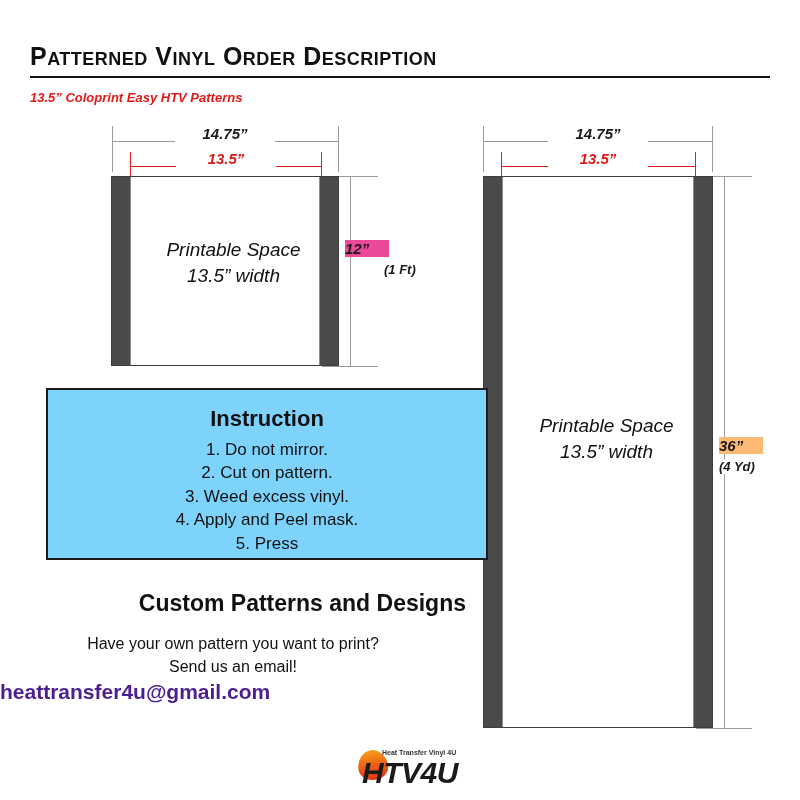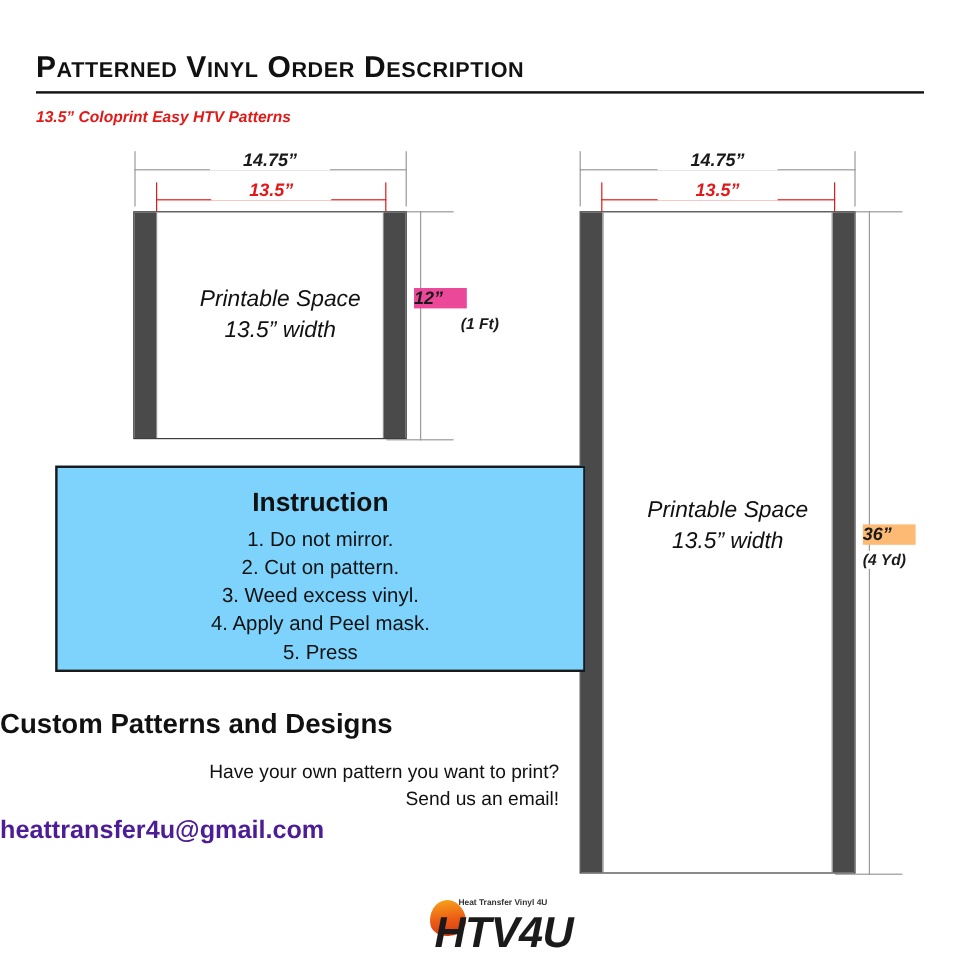--- a/index.html
+++ b/index.html
@@ -123,30 +123,30 @@
     font-size: 17px;
     line-height: 1.38;
     color: #111111;
   }
 
   
   .custom-heading {
     position: absolute;
     left: 0; top: 590px;
     width: 466px;
-    text-align: left;
+    text-align: right;
     font-size: 23px;
     font-weight: bold;
     color: #111111;
   }
   .custom-sub {
     position: absolute;
     left: 0; top: 632px;
     width: 466px;
-    text-align: right;
+    text-align: center;
     font-size: 16px;
     line-height: 1.45;
     color: #111111;
   }
   .email {
     position: absolute;
     left: 0; top: 680px;
     width: 466px;
     font-size: 21px;
     font-weight: bold;
@@ -173,21 +173,21 @@
     position: absolute;
     left: 42px; top: 1px;
     font-size: 7px;
     font-weight: bold;
     color: #333333;
     white-space: nowrap;
   }
   .logo-text {
     position: absolute;
     left: 22px; top: 8px;
-    font-size: 36px;
+    font-size: 30px;
     font-weight: bold;
     font-style: italic;
     color: #1a1a1a;
     letter-spacing: -0.5px;
     white-space: nowrap;
   }
 </style>
 </head>
 <body>
 

